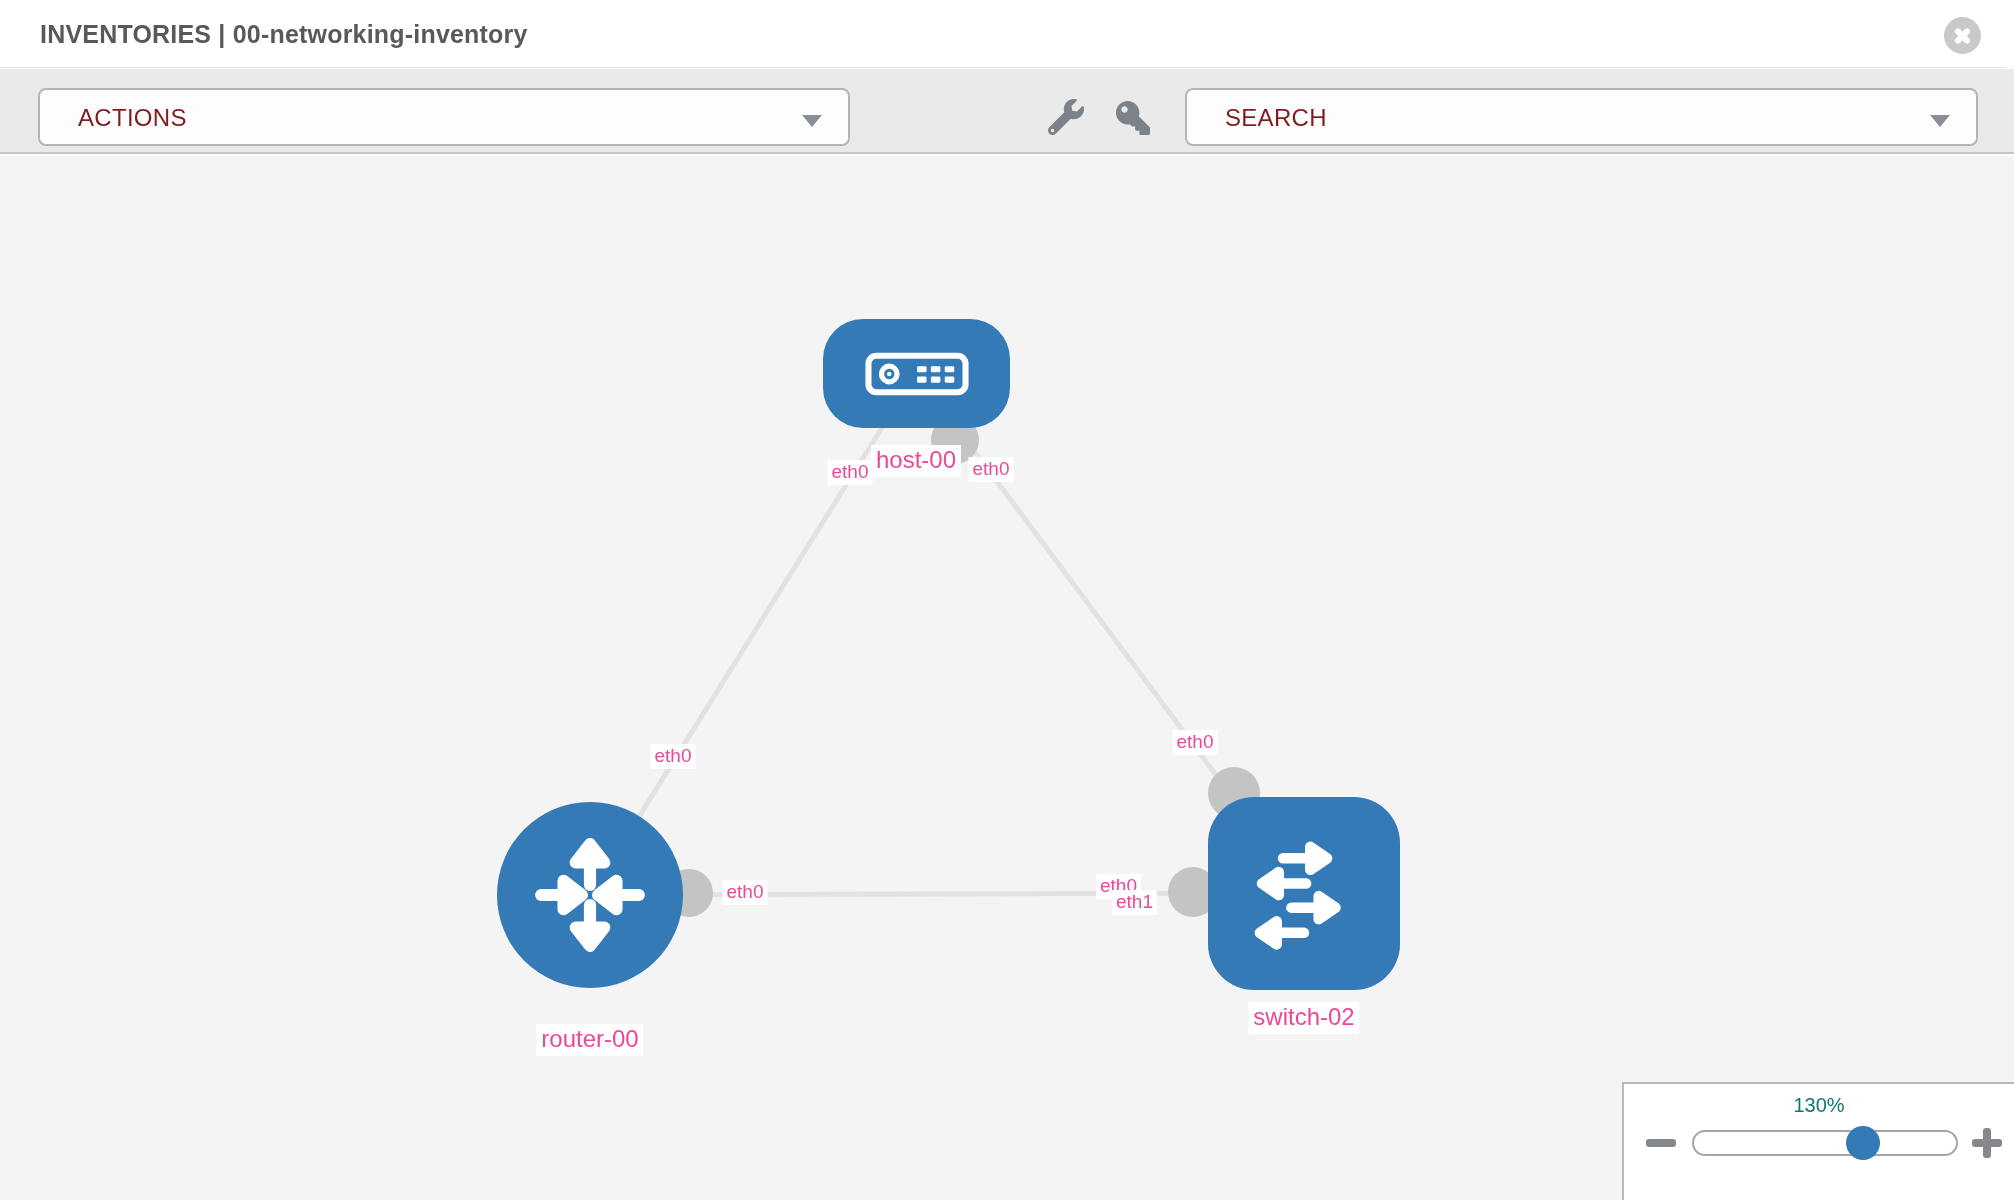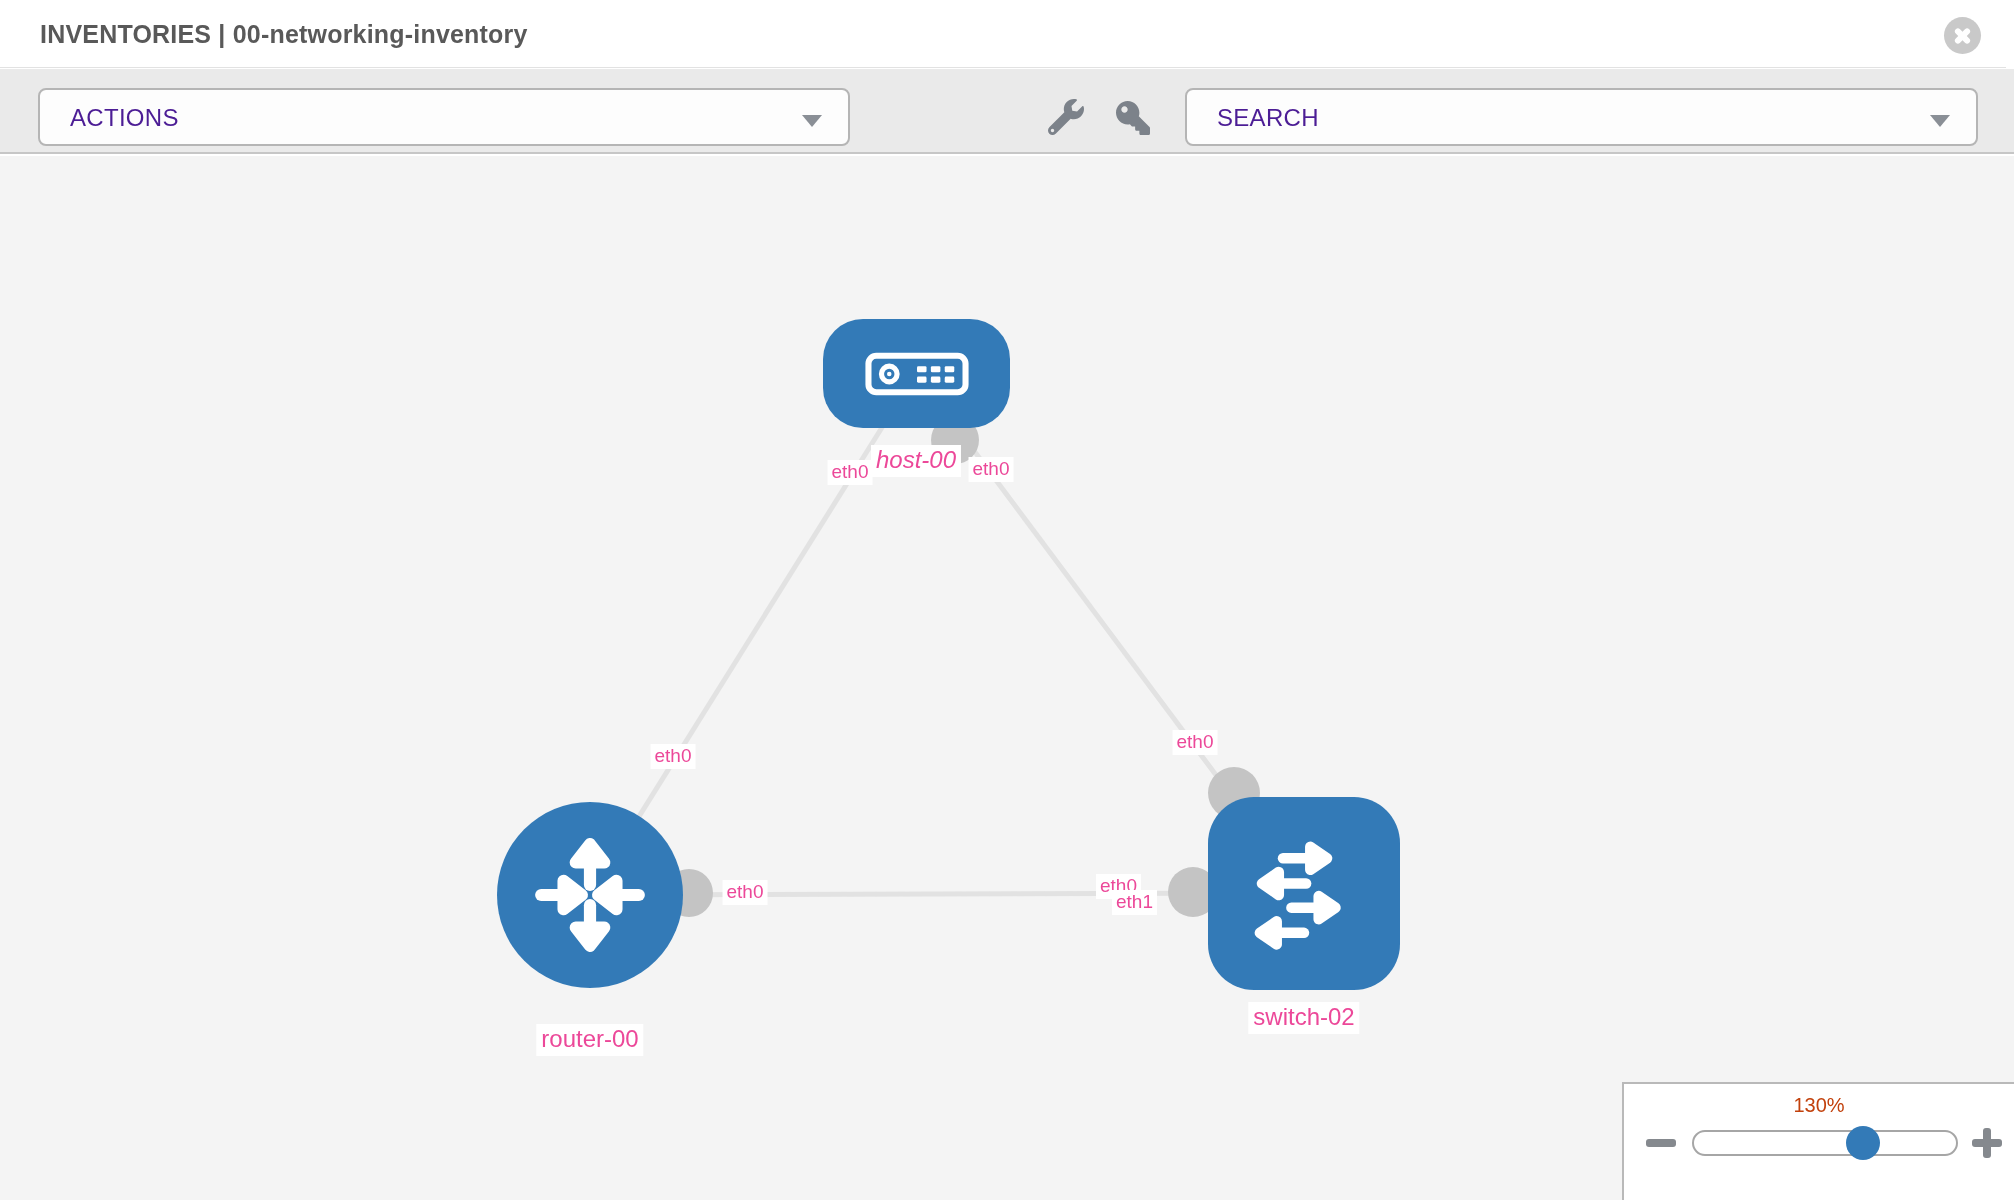--- a/index.html
+++ b/index.html
@@ -16,22 +16,22 @@
   .close-btn .xbar { position:absolute; left:9px; top:15.5px; width:19px; height:6px;
                      border-radius:3px; background:#fff; }
   .close-btn .xbar.a { transform:rotate(45deg); }
   .close-btn .xbar.b { transform:rotate(-45deg); }
 
   
   .toolbar { position:absolute; left:0; top:69px; width:2014px; height:85px;
              background:#eaeaea; border-bottom:2px solid #c6c6c6; }
   .dropdown { position:absolute; top:19px; height:58px; background:#fdfdfd;
               border:2px solid #b5b5b5; border-radius:8px; }
-  .dropdown .dd-label { position:absolute; left:30px; top:14px; font-size:24px;
-                        color:#4c1d95; letter-spacing:0.3px; }
+  .dropdown .dd-label { position:absolute; left:38px; top:14px; font-size:24px;
+                        color:#7f1d1d; letter-spacing:0.3px; }
   .caret { position:absolute; right:26px; top:25px; width:0; height:0;
            border-left:10px solid transparent; border-right:10px solid transparent;
            border-top:12px solid #8a8f96; }
   .dd-actions { left:38px;  width:812px; }
   .dd-search  { left:1185px; width:793px; }
   .tool-icon { position:absolute; top:30px; width:36px; height:36px; cursor:pointer; }
   .tool-icon svg { width:100%; height:100%; fill:#7c828a; }
   .icon-wrench { left:1048px; }
   .icon-key    { left:1116px; top:32px; width:34px; height:34px; }
 
@@ -46,36 +46,36 @@
           align-items:center; justify-content:center; cursor:pointer; }
   .node svg { display:block; }
   .node-host   { left:823px;  top:163px; width:187px; height:109px; border-radius:40px; }
   .node-router { left:497px;  top:646px; width:186px; height:186px; border-radius:50%; }
   .node-switch { left:1208px; top:641px; width:192px; height:193px; border-radius:46px; }
 
   .chip { position:absolute; background:#fff; color:#ec4899; white-space:nowrap; }
   .node-label { font-size:24px; padding:1px 5px 3px; transform:translateX(-50%); }
   .if-label   { font-size:19px; padding:1px 4px 2px;  transform:translateX(-50%); }
   .if-label.edge { transform:none; }
-  .lbl-host    { left:916px;  top:289px;font-style:italic; }
+  .lbl-host    { left:916px;  top:289px; }
   .lbl-router  { left:590px;  top:848px;margin-top:20px; }
   .lbl-switch  { left:1304px; top:846px; }
   .if-host-l   { left:850px;  top:304px; }
   .if-host-r   { left:991px;  top:301px; }
   .if-router-mid { left:673px; top:588px; }
   .if-switch-mid { left:1195px; top:574px; }
   .if-router-r { left:745px;  top:724px; }
   .if-overlap-under { left:1096px; top:718px; }
   .if-overlap-over  { left:1112px; top:718px;margin-top:16px; }
 
   
   .zoom-panel { position:absolute; left:1622px; top:1082px; width:392px; height:118px;
                 background:#fff; border-left:2px solid #b9b9b9; border-top:2px solid #b9b9b9; }
   .zoom-level { position:absolute; left:0; top:10px; width:100%; text-align:center;
-                font-size:20px; color:#c2410c; }
+                font-size:20px; color:#0f766e; }
   .zoom-minus { position:absolute; left:22px; top:55px; width:30px; height:8px;
                 border-radius:3px; background:#85898e; cursor:pointer; }
   .zoom-track { position:absolute; left:68px; top:46px; width:266px; height:26px;
                 background:#fff; border:2px solid #a6a6a6; border-radius:13px; cursor:pointer; }
   .zoom-thumb { position:absolute; left:222px; top:42px; width:34px; height:34px;
                 border-radius:50%; background:#337ab7; cursor:grab; }
   .zoom-plus  { position:absolute; left:348px; top:44px; width:30px; height:30px; cursor:pointer; }
   .zoom-plus .pbar-h { position:absolute; left:0; top:11px; width:30px; height:8px;
                        border-radius:3px; background:#85898e; }
   .zoom-plus .pbar-v { position:absolute; left:11px; top:0; width:8px; height:30px;

